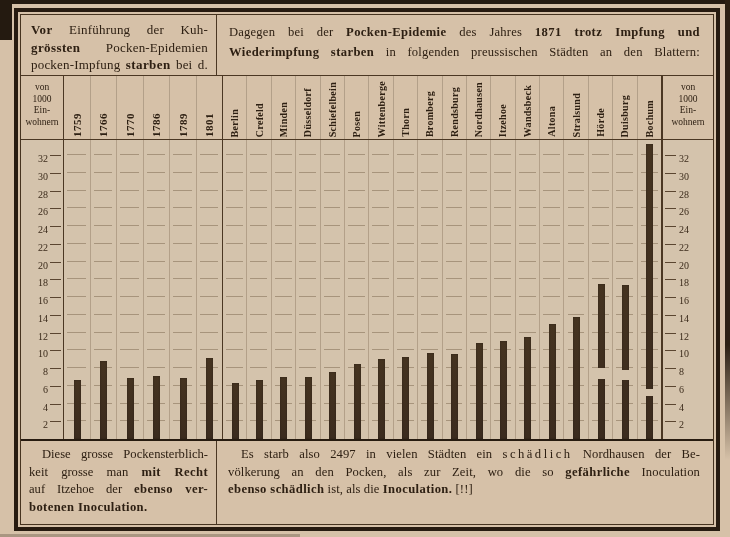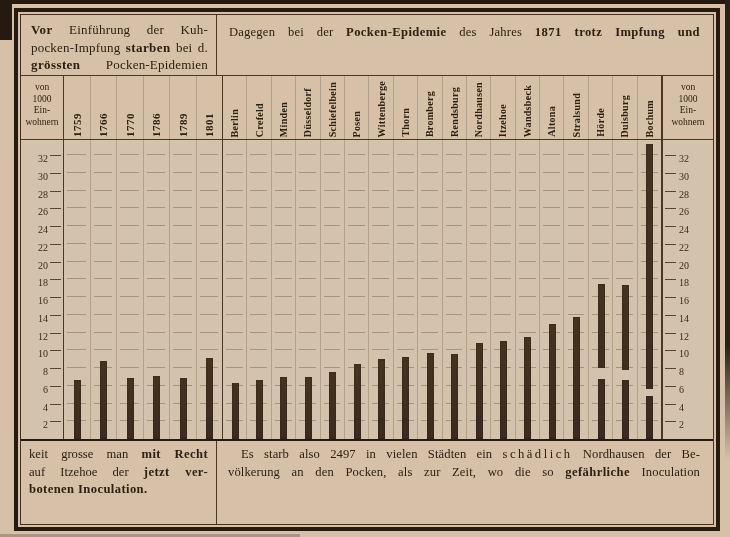--- a/index.html
+++ b/index.html
@@ -72,25 +72,26 @@
   <div class="edge-topleft"></div>
   <div class="edge-right"></div>
   <div class="edge-bottom"></div>
 
   <div class="frame">
     <div class="frame-inner">
 
       <div class="row-top">
         <div class="hdr-left" id="hdr-left">
             <div class="tline just"><span class="b ">Vor </span><span class="">Einführung der Kuh-</span></div>
+            <div class="tline just"><span class="b ">grössten</span><span class=""> Pocken-Epidemien</span></div>
             <div class="tline just"><span class="">pocken-Impfung </span><span class="b ">starben</span><span class=""> bei d.</span></div>
-            <div class="tline just"><span class="b ">grössten</span><span class=""> Pocken-Epidemien</span></div>
           </div>
         <div class="hdr-right" id="hdr-right">
             <div class="tline just"><span class="">Dagegen bei der </span><span class="b ">Pocken-Epidemie</span><span class=""> des Jahres </span><span class="b ">1871 trotz Impfung und</span></div>
+            <div class="tline just"><span class="b ">Wiederimpfung</span><span class=""> </span><span class="b ">starben</span><span class=""> in folgenden preussischen Städten an den Blattern:</span></div>
           </div>
       </div>
 
       <div class="row-heads">
         <div class="axisL-title" id="axisL-title">
             <div class="">von</div>
             <div class="">1000</div>
             <div class="">Ein-</div>
             <div class="">wohnern</div>
           </div>
@@ -709,25 +710,27 @@
             <div class="ticklbl" style="top: 49.5727px; left: 16px;">28</div>
             <div class="tickdash" style="top: 32.8279px; left: 2px;"></div>
             <div class="ticklbl" style="top: 31.8279px; left: 16px;">30</div>
             <div class="tickdash" style="top: 15.0831px; left: 2px;"></div>
             <div class="ticklbl" style="top: 14.0831px; left: 16px;">32</div>
           </div>
       </div>
 
       <div class="row-bottom">
         <div class="note-left" id="note-left">
+            <div class="tline just ind"><span class="">Diese grosse Pockensterblich-</span></div>
             <div class="tline just"><span class="">keit grosse man </span><span class="b ">mit Recht</span></div>
-            <div class="tline just"><span class="">auf Itzehoe der </span><span class="b ">jetzt ver-</span></div>
+            <div class="tline just"><span class="">auf Itzehoe der </span><span class="b ">ebenso ver-</span></div>
             <div class="tline"><span class="b ">botenen Inoculation.</span></div>
           </div>
         <div class="note-right" id="note-right">
             <div class="tline just ind"><span class="">Es starb also 2497 in vielen Städten ein </span><span class="ls">schädlich</span><span class=""> Nordhausen der Be-</span></div>
             <div class="tline just"><span class="">völkerung an den Pocken, als zur Zeit, wo die so </span><span class="b ">gefährliche</span><span class=""> Inoculation</span></div>
+            <div class="tline"><span class="b ">ebenso schädlich</span><span class=""> ist, als die </span><span class="b ">Inoculation.</span><span class=""> [!!]</span></div>
           </div>
       </div>
 
     </div>
   </div>
 </div>
 
 </body></html>

